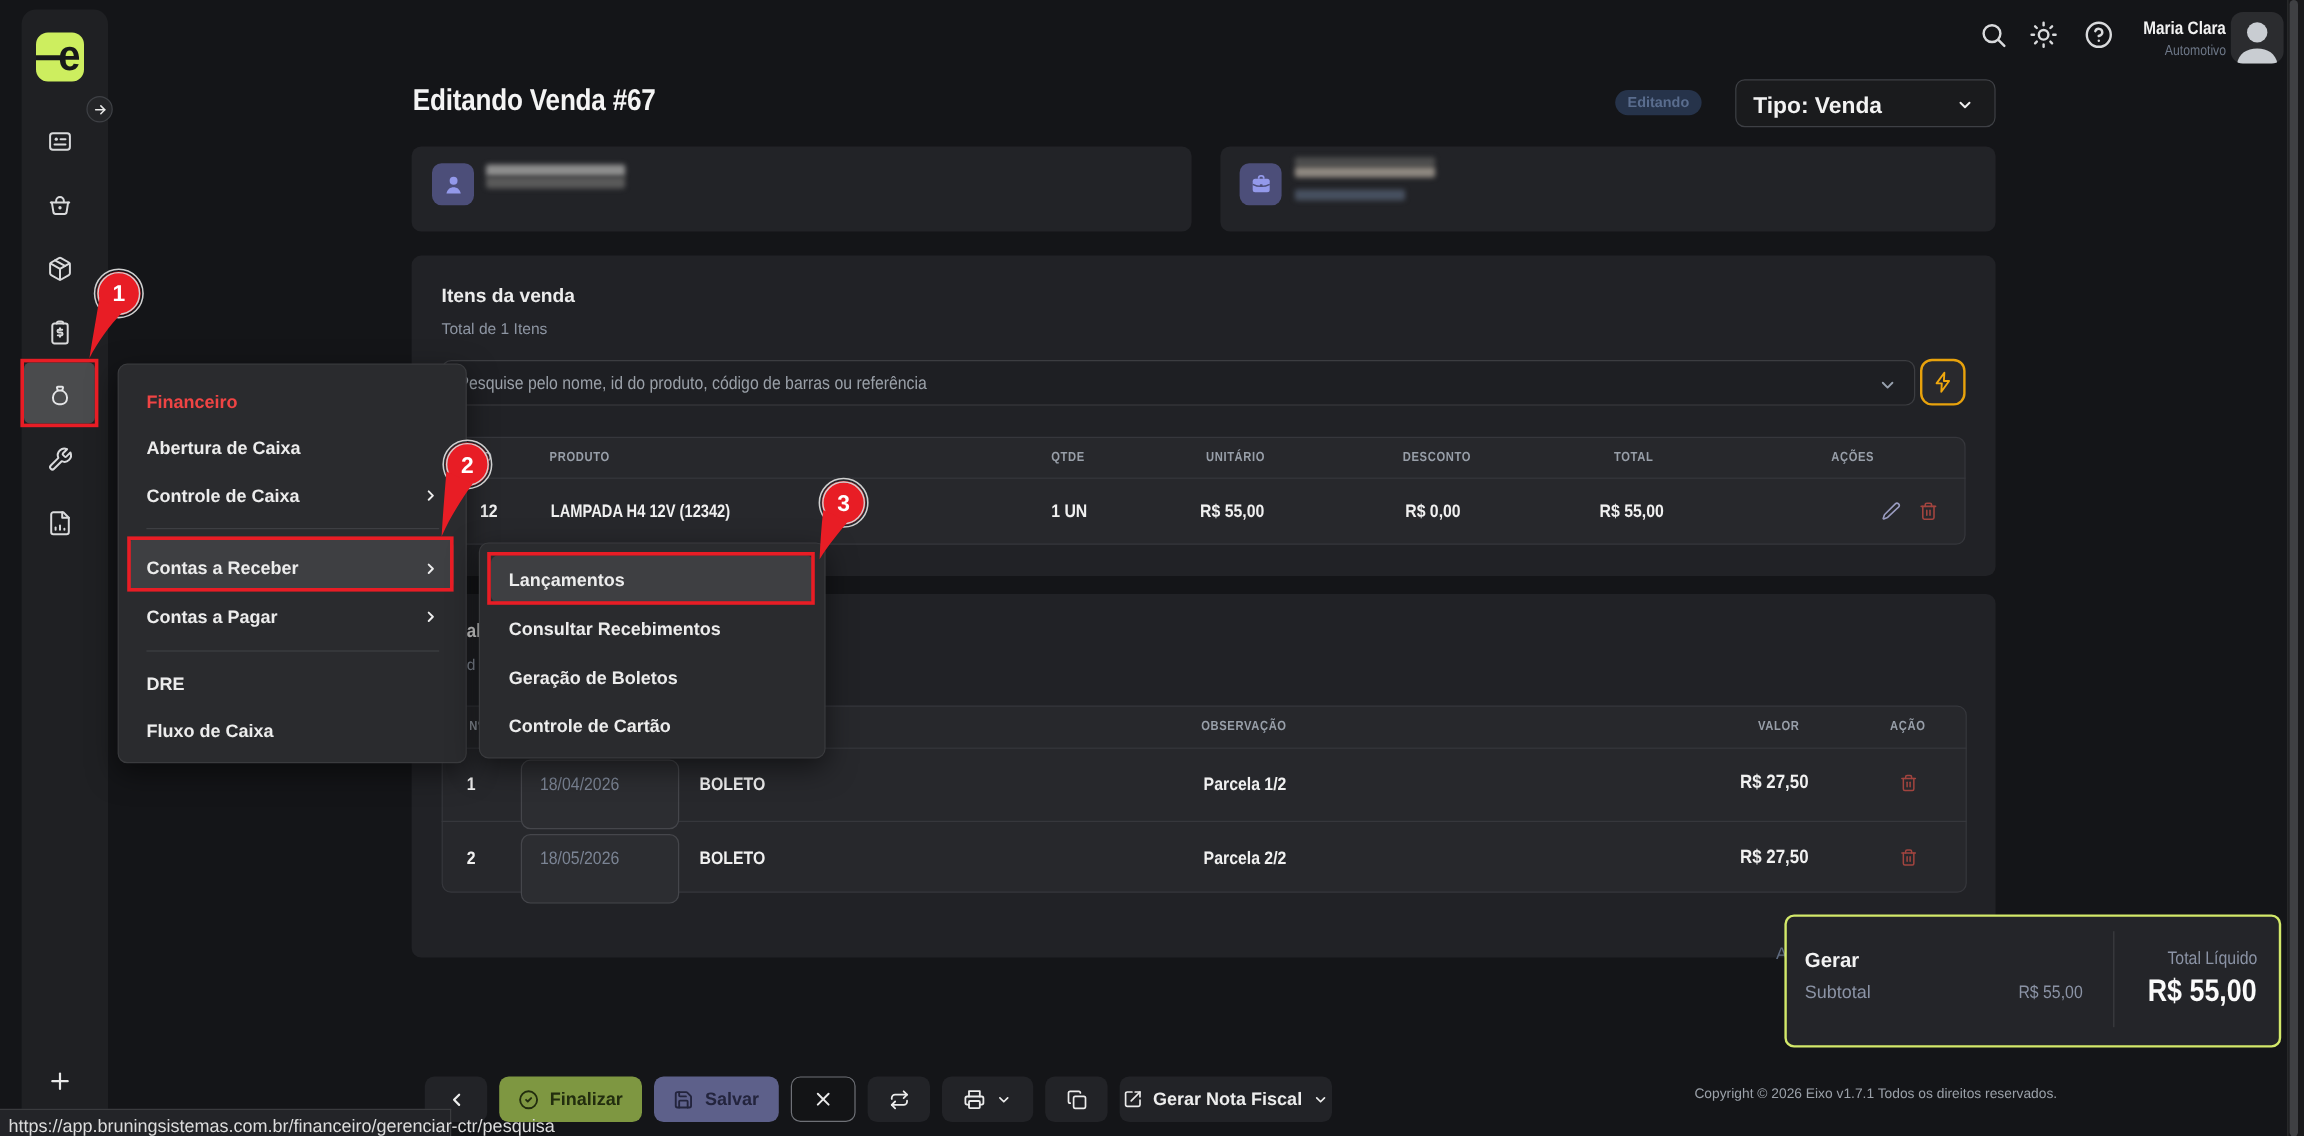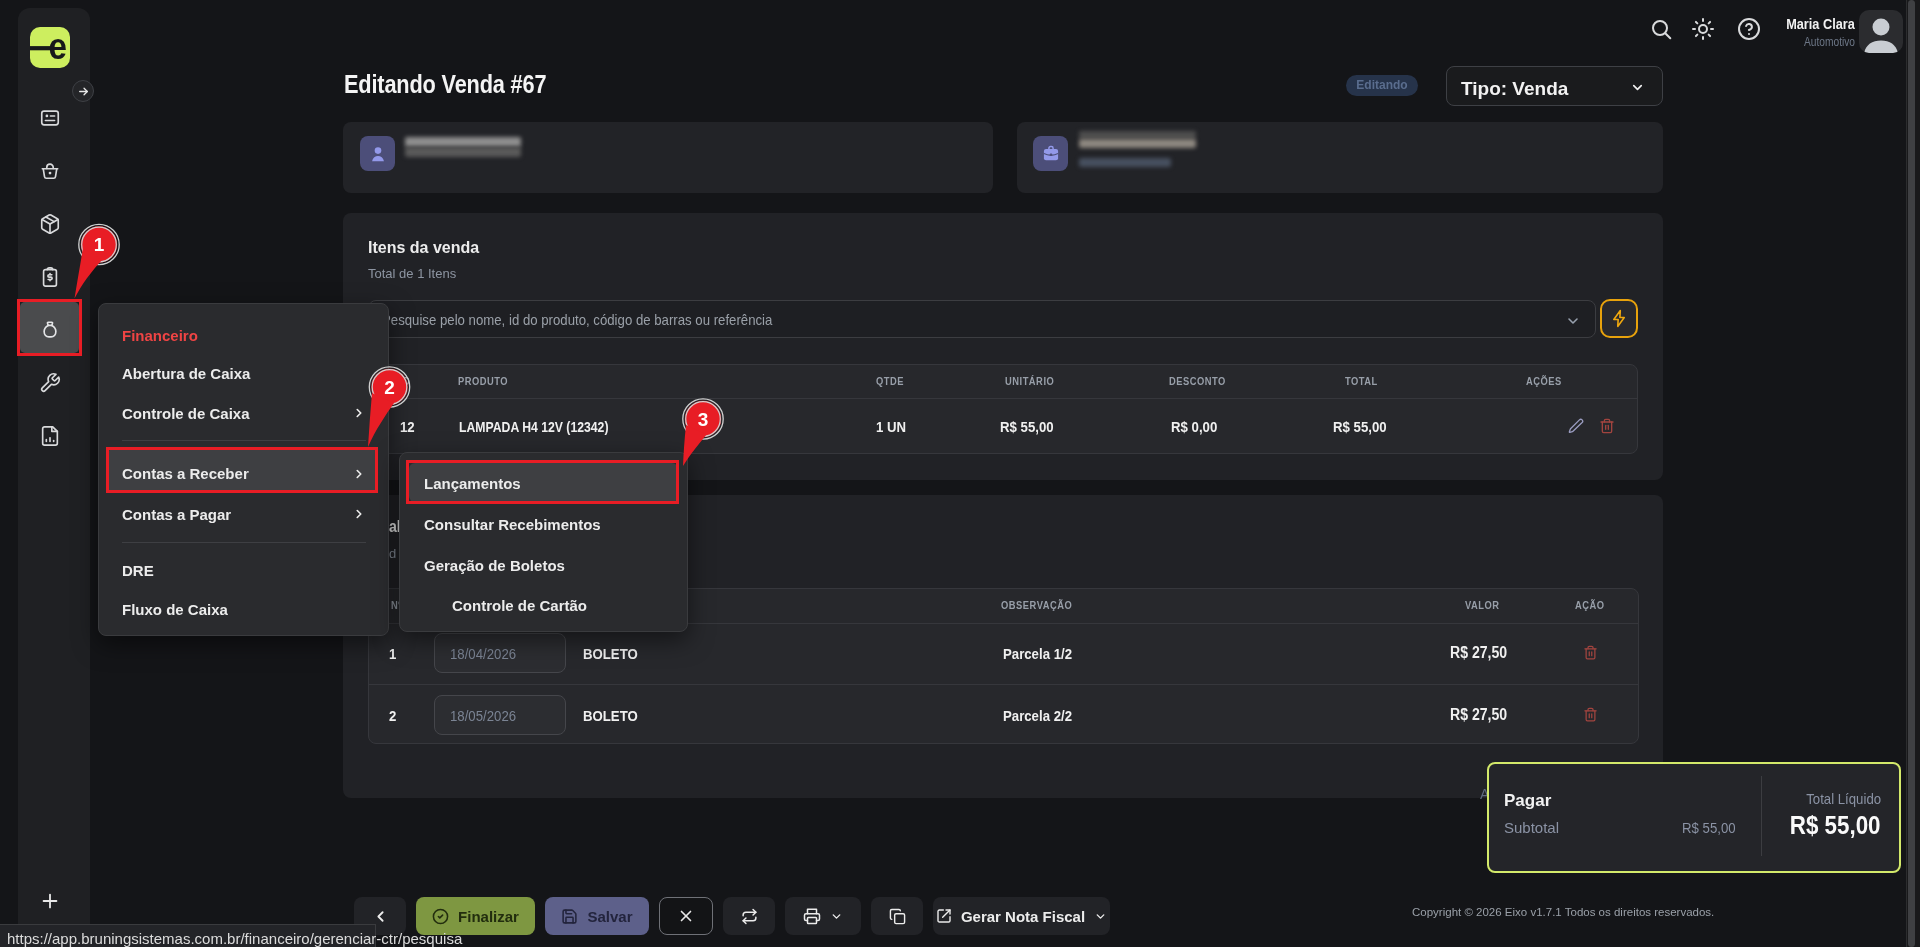--- a/index.html
+++ b/index.html
@@ -40,21 +40,21 @@
 #boltbtn { left:1600px; top:299px; width:38px; height:39px; background:#29292d; border:2px solid #e8a20c; border-radius:10px; z-index:4; display:flex; align-items:center; justify-content:center; }
 #table1 { left:368px; top:364px; width:1270px; height:90px; background:#27282c; border:1px solid #36373c; border-radius:8px; z-index:4; }
 #t1hd { left:368px; top:398px; width:1270px; height:1px; background:#36373c; z-index:5; }
 .th { position:absolute; font-size:11px; font-weight:bold; color:#989fa9; letter-spacing:0.6px; z-index:5; transform:scaleX(0.85); transform-origin:left; white-space:nowrap; }
 .td { position:absolute; font-size:15px; font-weight:bold; color:#f0f0f0; z-index:5; transform:scaleX(0.88); transform-origin:left; white-space:nowrap; }
 
 
 #card2 { left:343px; top:495px; width:1320px; height:303px; background:#212226; border-radius:8px; z-index:3; }
 #table2 { left:368px; top:588px; width:1271px; height:156px; background:#27282c; border:1px solid #36373c; border-radius:8px; z-index:4; }
 .t2line { position:absolute; left:368px; width:1271px; height:1px; background:#36373c; z-index:5; }
-.dinput { position:absolute; left:434px; width:132px; height:40px; background:#2c2d31; border:1px solid #45464b; border-radius:8px; z-index:5; }
+.dinput { position:absolute; left:434px; width:132px; height:58px; background:#2c2d31; border:1px solid #45464b; border-radius:8px; z-index:5; }
 .dinput span { position:absolute; left:15px; top:11px; font-size:15px; color:#7b8494; transform:scaleX(0.88); transform-origin:left; }
 
 
 #resumo { left:1487px; top:762px; width:414px; height:111px; background:#242529; border:2px solid #d3e96a; border-radius:8px; z-index:40; }
 
 
 #menu1 { left:98px; top:303px; width:291px; height:333px; background:#2a2b2e; border:1px solid #3a3b3e; border-radius:8px; box-shadow:0 8px 24px rgba(0,0,0,.5); z-index:50; }
 #menu2 { left:399px; top:452px; width:289px; height:180px; background:#2a2b2e; border:1px solid #3a3b3e; border-radius:8px; box-shadow:0 8px 24px rgba(0,0,0,.5); z-index:50; }
 .mi { position:absolute; font-size:15px; font-weight:bold; color:#ececec; z-index:51; }
 .mdiv { position:absolute; height:1px; background:#3e3f43; z-index:51; }
@@ -270,21 +270,21 @@
 <svg class="abs" style="left:1583px;top:707px;z-index:5;" width="15" height="15" viewBox="0 0 24 24" fill="none" stroke="#a2443f" stroke-width="2" stroke-linecap="round" stroke-linejoin="round">
     <path d="M3 6h18"></path>
     <path d="M19 6v14a2 2 0 0 1-2 2H7a2 2 0 0 1-2-2V6"></path>
     <path d="M8 6V4a2 2 0 0 1 2-2h4a2 2 0 0 1 2 2v2"></path>
     <path d="M10 11v6"></path>
     <path d="M14 11v6"></path>
   </svg>
 <div style="position:absolute;left:1480px;top:786px;font-size:14px;color:#5f6b80;z-index:4;">A</div>
 
 <div id="resumo" class="abs"></div>
-<div style="position:absolute;left:1504px;top:791px;font-size:17px;font-weight:bold;color:#f2f2f2;z-index:41;">Pagar</div>
+<div style="position:absolute;left:1504px;top:791px;font-size:17px;font-weight:bold;color:#f2f2f2;z-index:41;">Gerar</div>
 <div style="position:absolute;left:1504px;top:819px;font-size:15px;color:#8b93a5;z-index:41;">Subtotal</div>
 <div style="position:absolute;left:1682px;top:819px;font-size:15px;color:#8b93a5;z-index:41;transform:scaleX(0.88);transform-origin:left;">R$ 55,00</div>
 <div style="position:absolute;left:1761px;top:776px;width:1px;height:80px;background:#3c3d41;z-index:41;"></div>
 <div style="position:absolute;right:39px;top:790px;font-size:15px;color:#8b93a5;z-index:41;transform:scaleX(0.88);transform-origin:right;">Total Líquido</div>
 <div style="position:absolute;right:39px;top:810px;font-size:26px;font-weight:bold;color:#fafafa;z-index:41;transform:scaleX(0.86);transform-origin:right;">R$ 55,00</div>
 
 <div id="menu1" class="abs"></div>
 <div class="mi" style="left:122px;top:327px;color:#ef4444;">Financeiro</div>
 <div class="mi" style="left:122px;top:365px;">Abertura de Caixa</div>
 <div class="mi" style="left:122px;top:405px;">Controle de Caixa</div>
@@ -303,21 +303,21 @@
 <div class="mi" style="left:122px;top:506px;">Contas a Pagar</div>
 <div class="mdiv" style="left:122px;top:542px;width:244px;"></div>
 <div class="mi" style="left:122px;top:562px;">DRE</div>
 <div class="mi" style="left:122px;top:601px;">Fluxo de Caixa</div>
 
 <div id="menu2" class="abs"></div>
 <div id="m2sel" class="abs"></div>
 <div class="mi" style="left:424px;top:475px;">Lançamentos</div>
 <div class="mi" style="left:424px;top:516px;">Consultar Recebimentos</div>
 <div class="mi" style="left:424px;top:557px;">Geração de Boletos</div>
-<div class="mi" style="left:424px;top:597px;margin-left:28px;">Controle de Cartão</div>
+<div class="mi" style="left:424px;top:597px;">Controle de Cartão</div>
 
 <div class="redbox abs" style="left:17px;top:299px;width:65px;height:57px;"></div>
 <div class="redbox abs" style="left:106px;top:447px;width:272px;height:46px;"></div>
 <div class="redbox abs" style="left:406px;top:460px;width:273px;height:44px;"></div>
 
 <svg class="pin abs" style="left:58px;top:220px;" width="85" height="90" viewBox="0 0 85 90">
   <circle cx="41" cy="24.5" r="18.2" fill="#e81d25"></circle>
   <circle cx="41" cy="24.5" r="17.3" fill="none" stroke="#d0d0d0" stroke-width="1.2"></circle>
   <circle cx="41" cy="24.5" r="20.2" fill="none" stroke="#d0d0d0" stroke-width="1.3"></circle>
   <path d="M25 28 C22 46 19 63 16.5 78.5 C24 64 33 52 44 40 Z" fill="#e81d25"></path>

